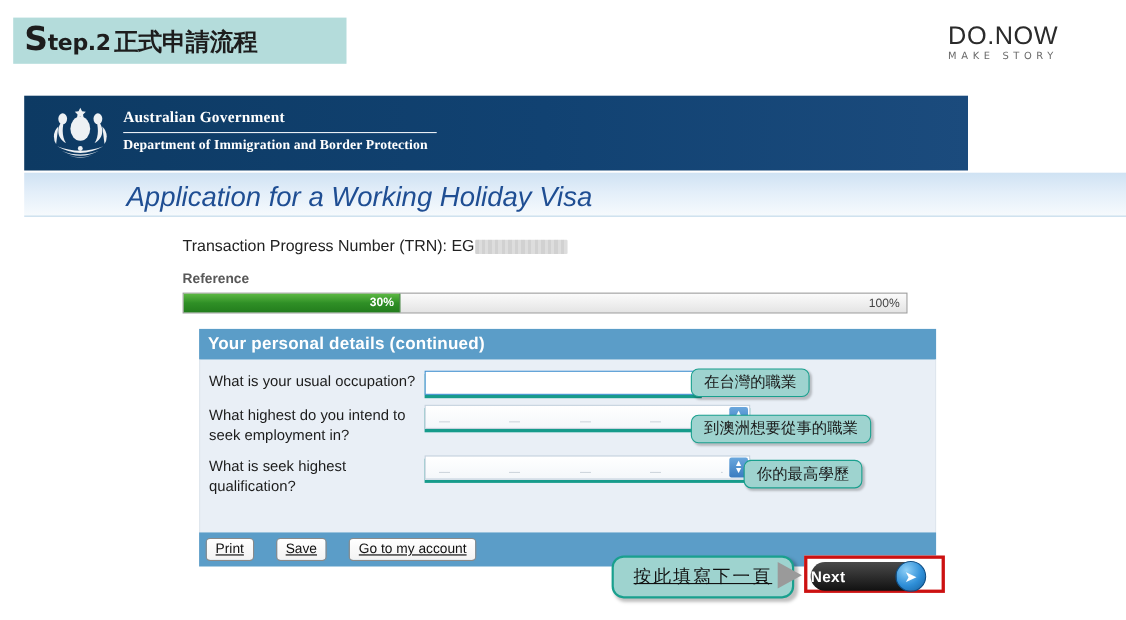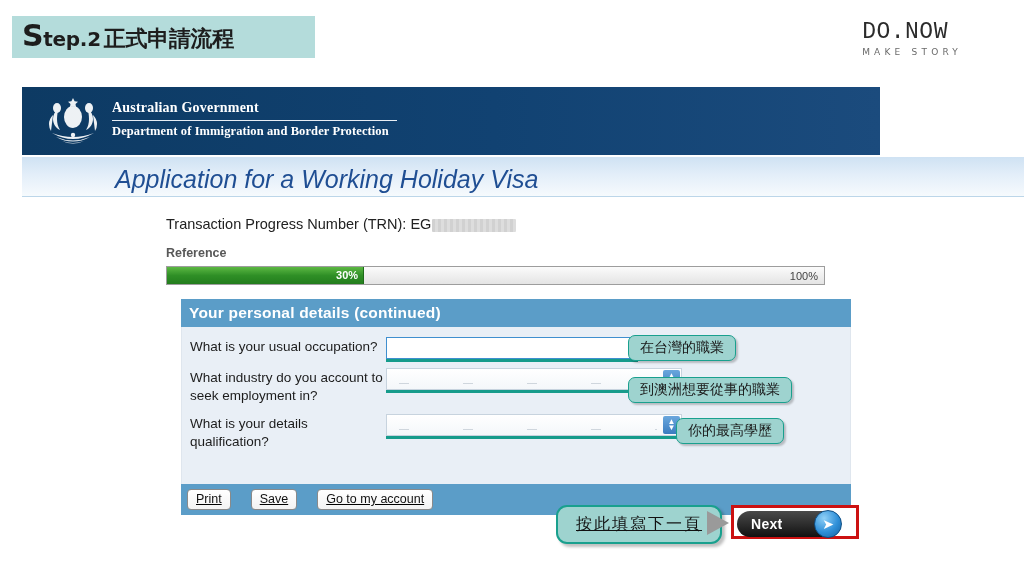--- a/index.html
+++ b/index.html
@@ -29,21 +29,21 @@
   .step-s { font-size: 30px; line-height: 28px; }
   .step-rest { font-size: 20px; line-height: 28px; }
   .step-cn { font-size: 22px; line-height: 28px; margin-left: 3px; }
 
   
   .brand {
     position: absolute; right: 62px; top: 20px;
     text-align: left;
   }
   .brand-main {
-    font-family: Liberation Mono, monospace;
+    font-family: Liberation Sans, sans-serif;
     font-size: 23px; letter-spacing: 0.5px;
     color: #2b2b2b; line-height: 24px;
   }
   .brand-sub {
     font-family: "DejaVu Sans", sans-serif;
     font-size: 9px; letter-spacing: 4.2px;
     color: #6a6a6a; line-height: 14px; margin-top: 1px;
   }
 
   
@@ -240,21 +240,21 @@
   }
   .next-btn {
     position: absolute; left: 3px; top: 3px;
     width: 98px; height: 26px;
     background: linear-gradient(180deg,#4a4a4a 0%,#2b2b2b 55%,#111 100%);
     border-radius: 13px;
     display: flex; align-items: center;
   }
   .next-btn .lbl {
     color: #ffffff; font-size: 14px; font-weight: bold;
-    margin-left: 14px; letter-spacing: .3px;
+    letter-spacing: .3px;
   }
   .next-circle {
     position: absolute; right: -7px; top: -1px;
     width: 28px; height: 28px; border-radius: 50%;
     background: radial-gradient(circle at 35% 28%,#8fd0f7 0%,#2f8fd8 55%,#15609e 100%);
     border: 1px solid #0e4e85;
     display: flex; align-items: center; justify-content: center;
     color: #fff; font-size: 14px; font-weight: bold;
   }
 </style>
@@ -319,34 +319,34 @@
     <div class="panel-body">
 
       <div class="row">
         <div class="label">What is your usual occupation?</div>
         <div class="field-wrap">
           <input class="txt-input" type="text" value="" style="">
         </div>
       </div>
 
       <div class="row">
-        <div class="label">What industry do you account to seek employment in?</div>
+        <div class="label">What highest do you intend to seek employment in?</div>
         <div class="field-wrap">
           <div class="sel wide">
             <div class="ghost"></div>
             <div class="sel-arrow">
                 <span>▲</span>
                 <span>▼</span>
               </div>
           </div>
         </div>
       </div>
 
       <div class="row">
-        <div class="label">What is your details qualification?</div>
+        <div class="label">What is seek highest qualification?</div>
         <div class="field-wrap">
           <div class="sel" style="width:296px">
             <div class="ghost"></div>
             <div class="sel-arrow">
                 <span>▲</span>
                 <span>▼</span>
               </div>
           </div>
         </div>
       </div>

